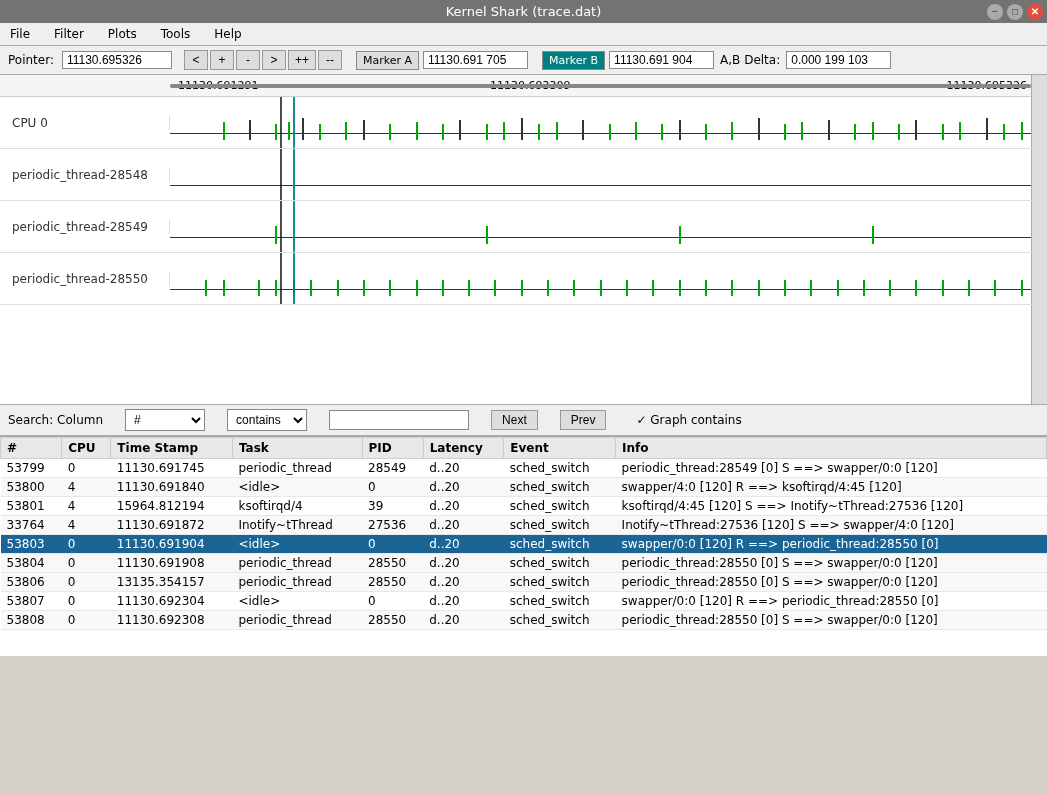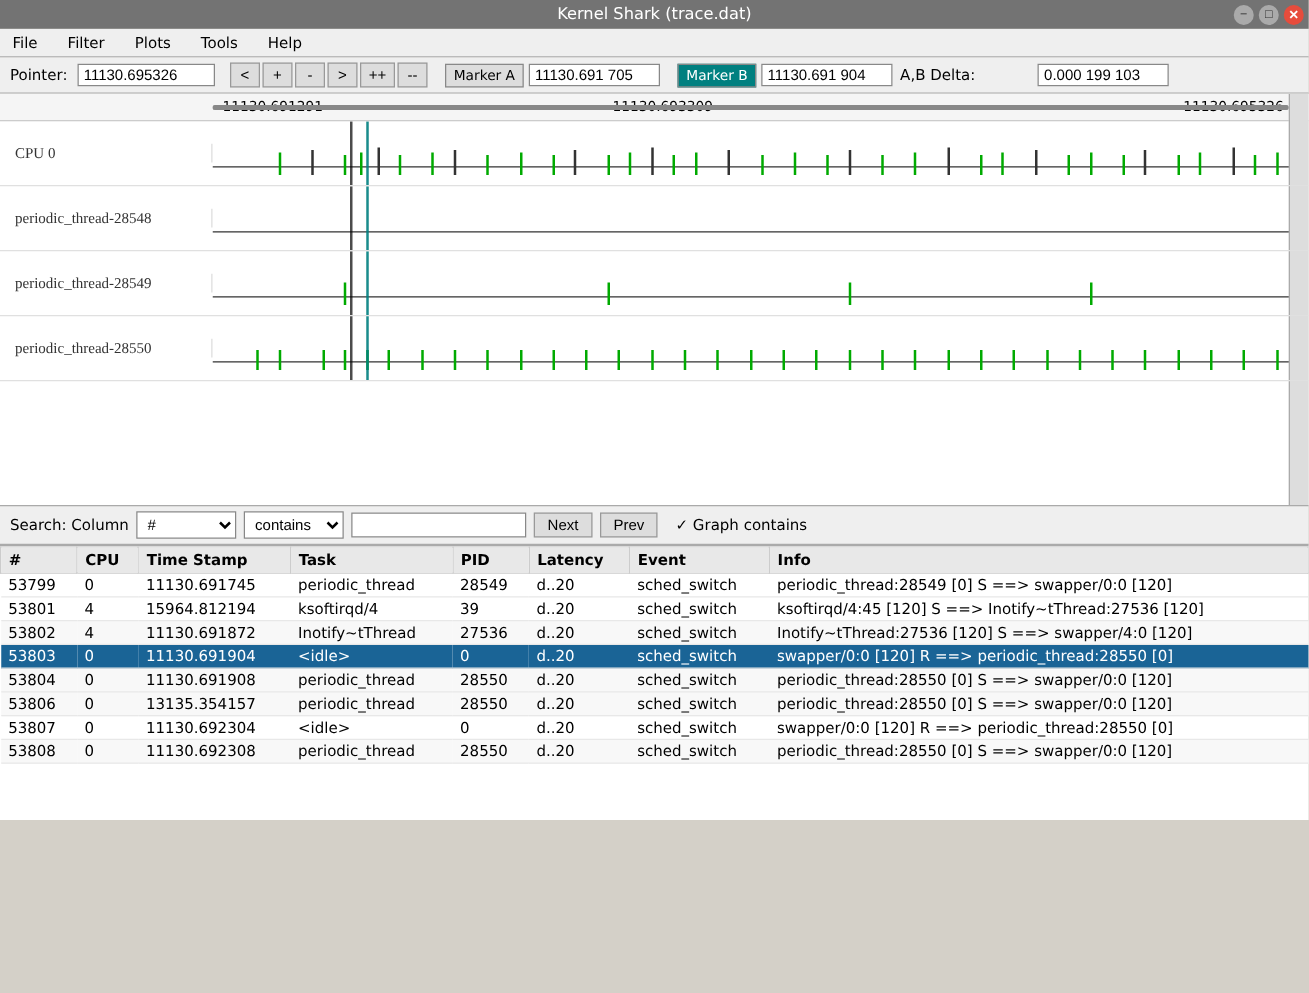--- a/index.html
+++ b/index.html
@@ -98,21 +98,20 @@
       font-size: 12px;
       width: 105px;
     }
     .delta-label { font-size: 12px; }
     .delta-value {
       border: 1px solid #888;
       background: white;
       padding: 1px 4px;
       font-size: 12px;
       width: 105px;
-      margin-left: 44px;
     }
     .graph-area {
       background: white;
       border-bottom: 1px solid #aaa;
       position: relative;
       height: 330px;
       overflow: hidden;
     }
     .time-ruler {
       height: 22px;
@@ -139,21 +138,20 @@
     .graph-rows {
       height: calc(100% - 22px);
       overflow: hidden;
     }
     .graph-row {
       display: flex;
       align-items: center;
       height: 52px;
       border-bottom: 1px solid #e0e0e0;
       position: relative;
-      font-family: Liberation Serif, serif;
     }
     .row-label {
       width: 170px;
       min-width: 170px;
       padding-left: 12px;
       font-size: 12px;
       color: #333;
       border-right: 1px solid #ddd;
     }
     .row-canvas {
@@ -189,21 +187,21 @@
       width: 2px;
     }
     .marker-a-line { background: rgba(0,0,0,0.7); }
     .marker-b-line { background: rgba(0,128,128,0.9); }
     .search-bar {
       background: #efefef;
       border-bottom: 1px solid #aaa;
       padding: 4px 8px;
       display: flex;
       align-items: center;
-      gap: 6px;
+      gap: 22px;
     }
     .search-label { font-size: 12px; }
     .search-column-select {
       border: 1px solid #888;
       background: white;
       padding: 2px 4px;
       font-size: 12px;
       width: 80px;
     }
     .search-op-select {
@@ -487,32 +485,42 @@
     <tr>
           <td>53799</td>
           <td>0</td>
           <td>11130.691745</td>
           <td>periodic_thread</td>
           <td>28549</td>
           <td>d..20</td>
           <td>sched_switch</td>
           <td>periodic_thread:28549 [0] S ==&gt; swapper/0:0 [120]</td>
         </tr>
+        <tr class="alt">
+          <td>53800</td>
+          <td>4</td>
+          <td>11130.691840</td>
+          <td>&lt;idle&gt;</td>
+          <td>0</td>
+          <td>d..20</td>
+          <td>sched_switch</td>
+          <td>swapper/4:0 [120] R ==&gt; ksoftirqd/4:45 [120]</td>
+        </tr>
         <tr>
           <td>53801</td>
           <td>4</td>
           <td>15964.812194</td>
           <td>ksoftirqd/4</td>
           <td>39</td>
           <td>d..20</td>
           <td>sched_switch</td>
           <td>ksoftirqd/4:45 [120] S ==&gt; Inotify~tThread:27536 [120]</td>
         </tr>
         <tr class="alt">
-          <td>53802</td>
+          <td>33764</td>
           <td>4</td>
           <td>11130.691872</td>
           <td>Inotify~tThread</td>
           <td>27536</td>
           <td>d..20</td>
           <td>sched_switch</td>
           <td>Inotify~tThread:27536 [120] S ==&gt; swapper/4:0 [120]</td>
         </tr>
         <tr class="selected">
           <td>53803</td>

